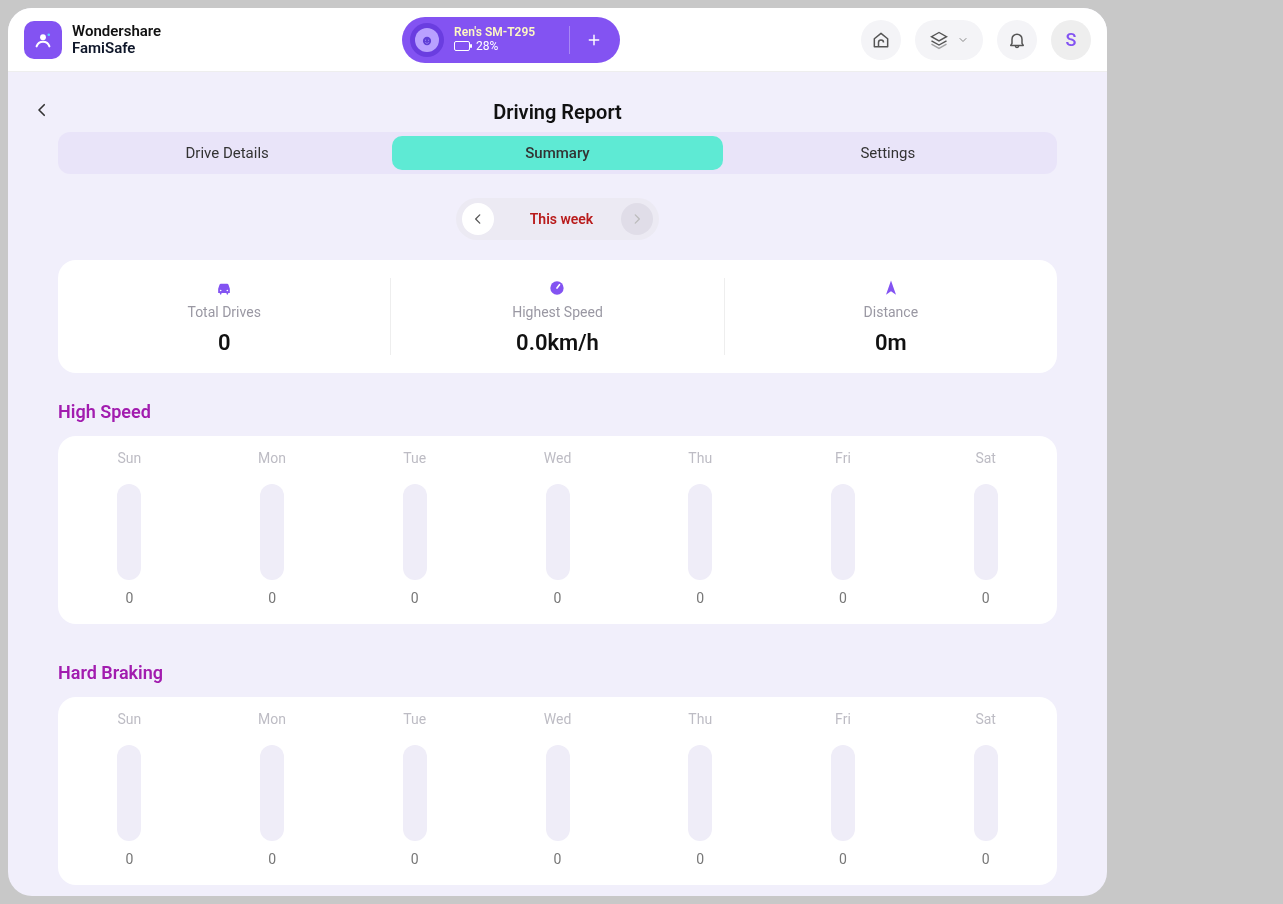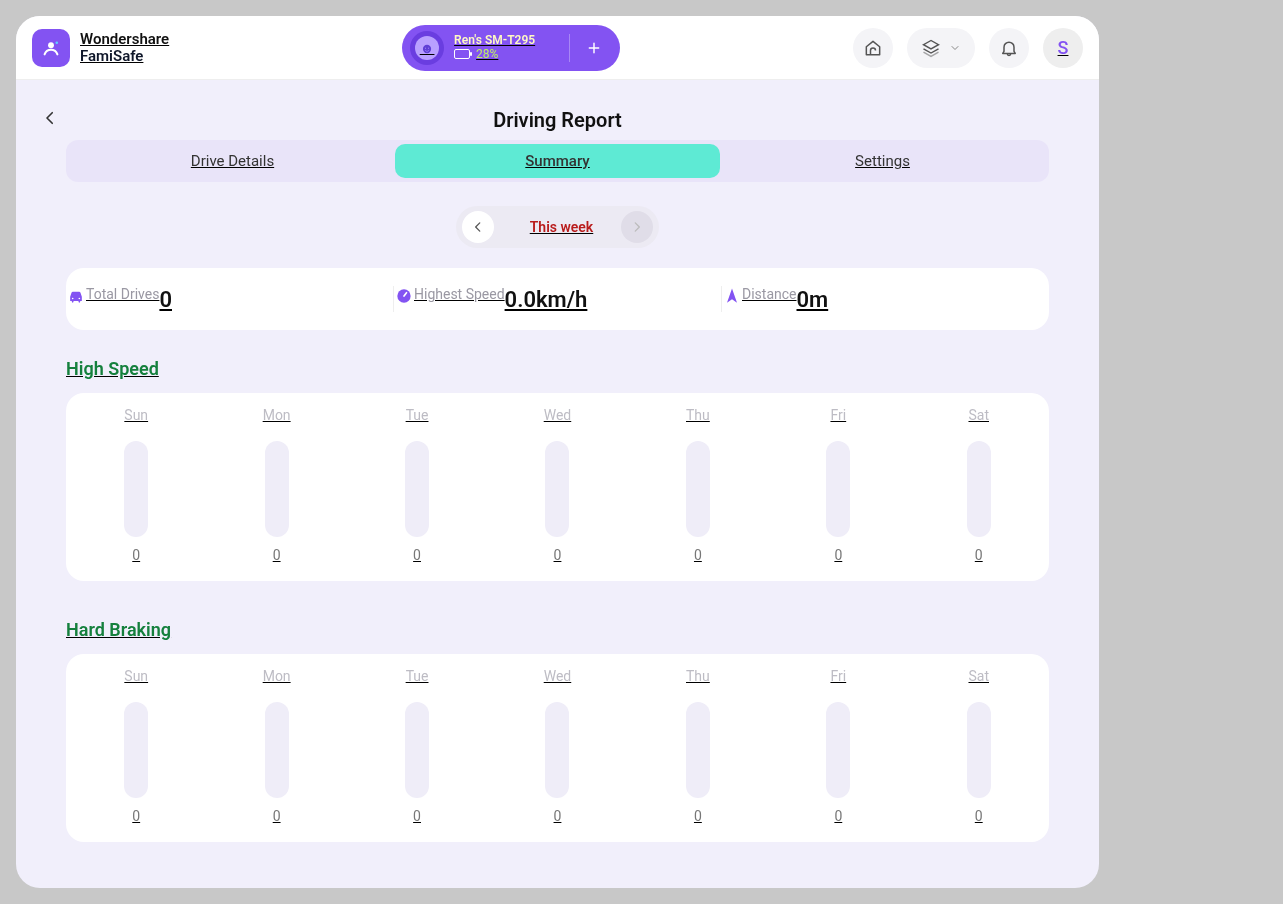--- a/index.html
+++ b/index.html
@@ -10,22 +10,21 @@
     }
     html, body {
       width: 1283px;
       height: 904px;
       background: #c8c8c8;
     }
     .window {
       width: 1115px;
       height: 904px;
       background: #c8c8c8;
-      padding: 16px;
-      text-decoration: underline;
+      padding: 8px;
     }
     .app {
       width: 100%;
       height: 100%;
       background: #f1effb;
       border-radius: 24px;
       overflow: hidden;
       display: flex;
       flex-direction: column;
     }
@@ -91,21 +90,21 @@
       justify-content: center;
       color: #5f3fd6;
       font-size: 14px;
     }
     .device-info { display: flex; flex-direction: column; line-height: 1.1; flex:1; }
     .device-name { color: #fef9c3; font-size: 12px; font-weight: 600; }
     .battery-row { display: flex; align-items: center; gap: 6px; }
     .battery-icon { width: 16px; height: 10px; border:1px solid #fff; border-radius: 2px; position: relative; }
     .battery-icon::after { content:""; position:absolute; right:-3px; top:2px; width:2px; height:4px; background:#fff; border-radius:1px;}
     .battery-fill { height:100%; background:#fff; width:28%; }
-    .battery-pct { color:#bef264; font-size:12px; }
+    .battery-pct { color:#ffffff; font-size:12px; }
     .add-sep { width:1px; height: 28px; background: rgba(255,255,255,0.3); margin-left:8px; }
     .add-btn {
       width: 28px;
       height: 28px;
       display: flex;
       align-items:center;
       justify-content:center;
       color:#fff;
       font-size:20px;
       cursor:pointer;
@@ -220,30 +219,30 @@
     .stat-card {
       background:#fff;
       border-radius: 18px;
       display:flex;
       padding: 18px 0;
       margin-bottom: 28px;
     }
     .stat {
       flex:1;
       display:flex;
-      flex-direction:row;
+      flex-direction:column;
       align-items:center;
       border-right:1px solid #eee;
     }
     .stat:last-child { border-right:none;}
     .stat-icon { width:20px;height:20px; margin-bottom:6px; color:#8353f2;}
     .stat-label { color:#9a98a3; font-size:14px; margin-bottom:10px;}
     .stat-value { font-size:22px; font-weight:600; color:#111;}
     
-    .section-title { font-size:18px; font-weight:600; color:#15803d; margin-bottom:14px; }
+    .section-title { font-size:18px; font-weight:600; color:#a21caf; margin-bottom:14px; }
     .chart-card {
       background:#fff;
       border-radius:18px;
       padding: 14px 0 18px 0;
       display:flex;
       margin-bottom: 38px;
     }
     .day-col {
       flex:1;
       display:flex;

